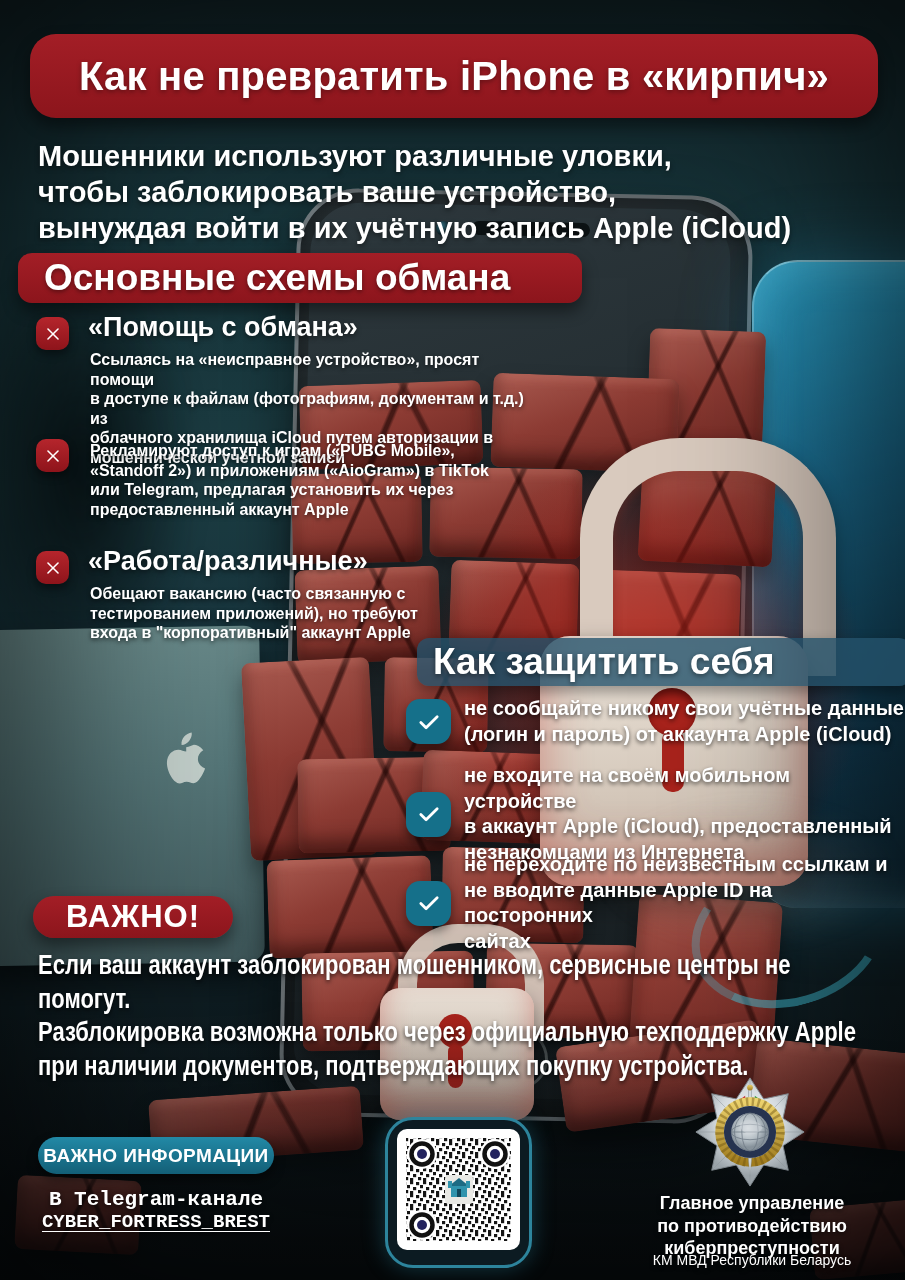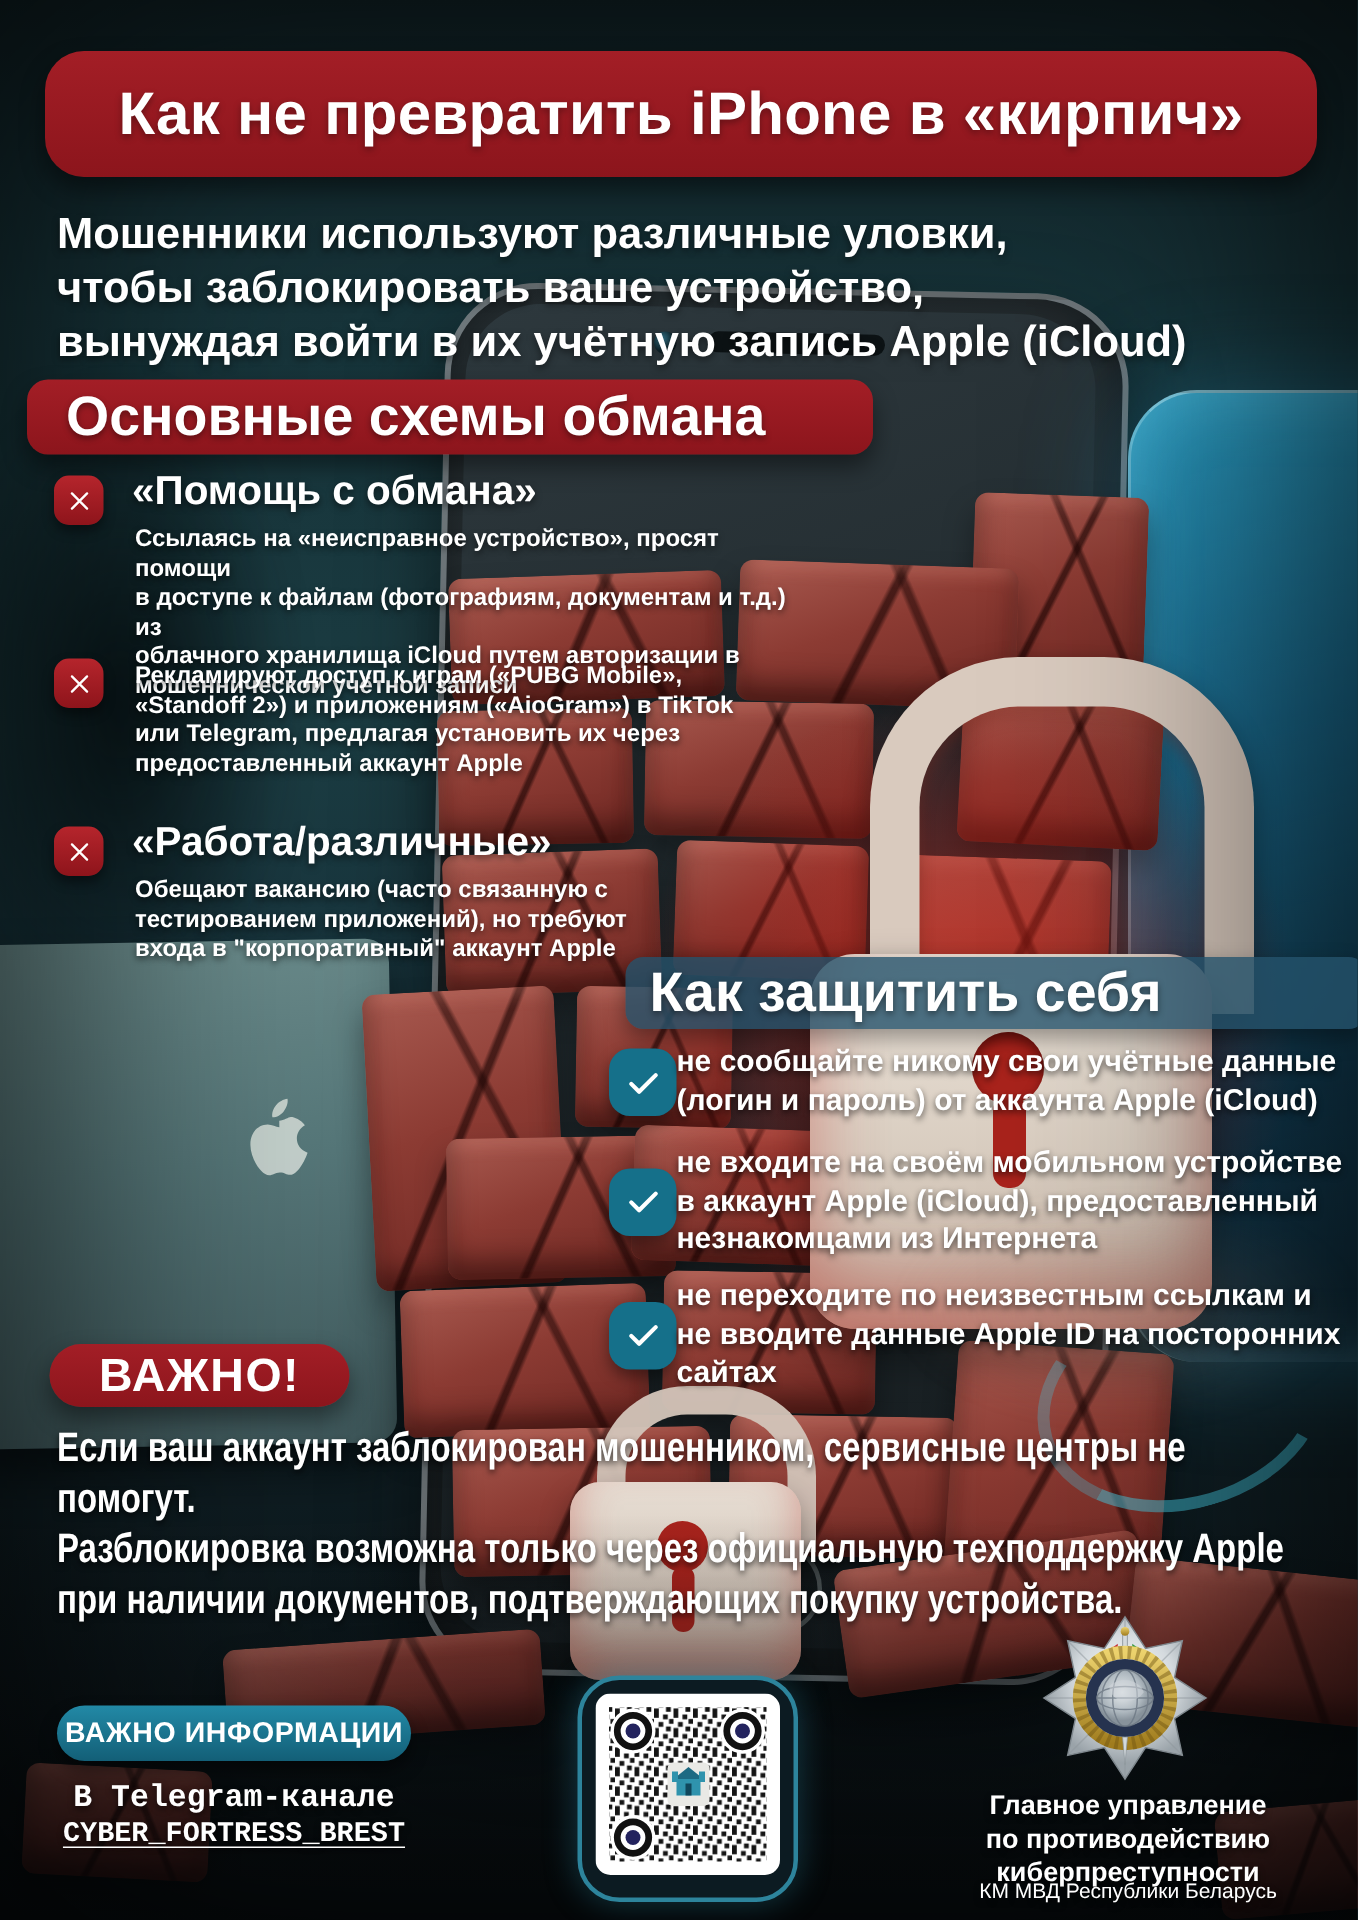--- a/index.html
+++ b/index.html
@@ -79,21 +79,21 @@
   .schemes-heading{font-size:37px;font-weight:800;text-shadow:0 2px 4px rgba(0,0,0,.4);}
   .scheme-item{left:36px;width:500px;}
   .x-icon{position:absolute;left:0;top:5px;width:33px;height:33px;border-radius:10px;
     background:linear-gradient(180deg,#b5252c 0%,#8e141b 100%);box-shadow:0 4px 8px rgba(0,0,0,.45);
     display:flex;align-items:center;justify-content:center;}
   .scheme-title{margin-left:52px;font-size:27px;font-weight:800;text-shadow:0 2px 5px rgba(0,0,0,.55);}
   .scheme-desc{margin-left:54px;margin-top:7px;font-size:16px;font-weight:700;line-height:19.5px;text-shadow:0 2px 4px rgba(0,0,0,.6);}
   .protect-banner{left:417px;top:638px;width:478px;height:48px;border-radius:12px;padding-left:16px;
     background:rgba(36,82,108,.8);box-shadow:0 6px 14px rgba(0,0,0,.35);display:flex;align-items:center;}
   .protect-heading{font-size:37px;font-weight:800;text-shadow:0 2px 5px rgba(0,0,0,.45);}
-  .protect-row{left:406px;display:flex;align-items:center;}
+  .protect-row{left:406px;display:flex;align-items:center;gap:13px;}
   .check-icon{flex:0 0 auto;width:45px;height:45px;border-radius:14px;background:#15708a;
     box-shadow:0 5px 10px rgba(0,0,0,.4);display:flex;align-items:center;justify-content:center;}
   .protect-text{font-size:20px;font-weight:700;line-height:25.5px;text-shadow:0 2px 4px rgba(0,0,0,.65);}
   .important-badge{left:33px;top:896px;width:200px;height:42px;border-radius:21px;justify-content:center;}
   .important-label{font-size:31px;font-weight:800;letter-spacing:1px;}
   .important-text{left:38px;top:948px;width:1060px;font-size:27.5px;font-weight:700;line-height:33.5px;
     transform:scaleX(.8);transform-origin:left top;text-shadow:0 2px 5px rgba(0,0,0,.7);}
   .more-pill{left:38px;top:1137px;width:236px;height:37px;border-radius:19px;
     background:linear-gradient(180deg,#2289a6 0%,#135f77 100%);box-shadow:0 6px 12px rgba(0,0,0,.45);
     display:flex;align-items:center;justify-content:center;}

